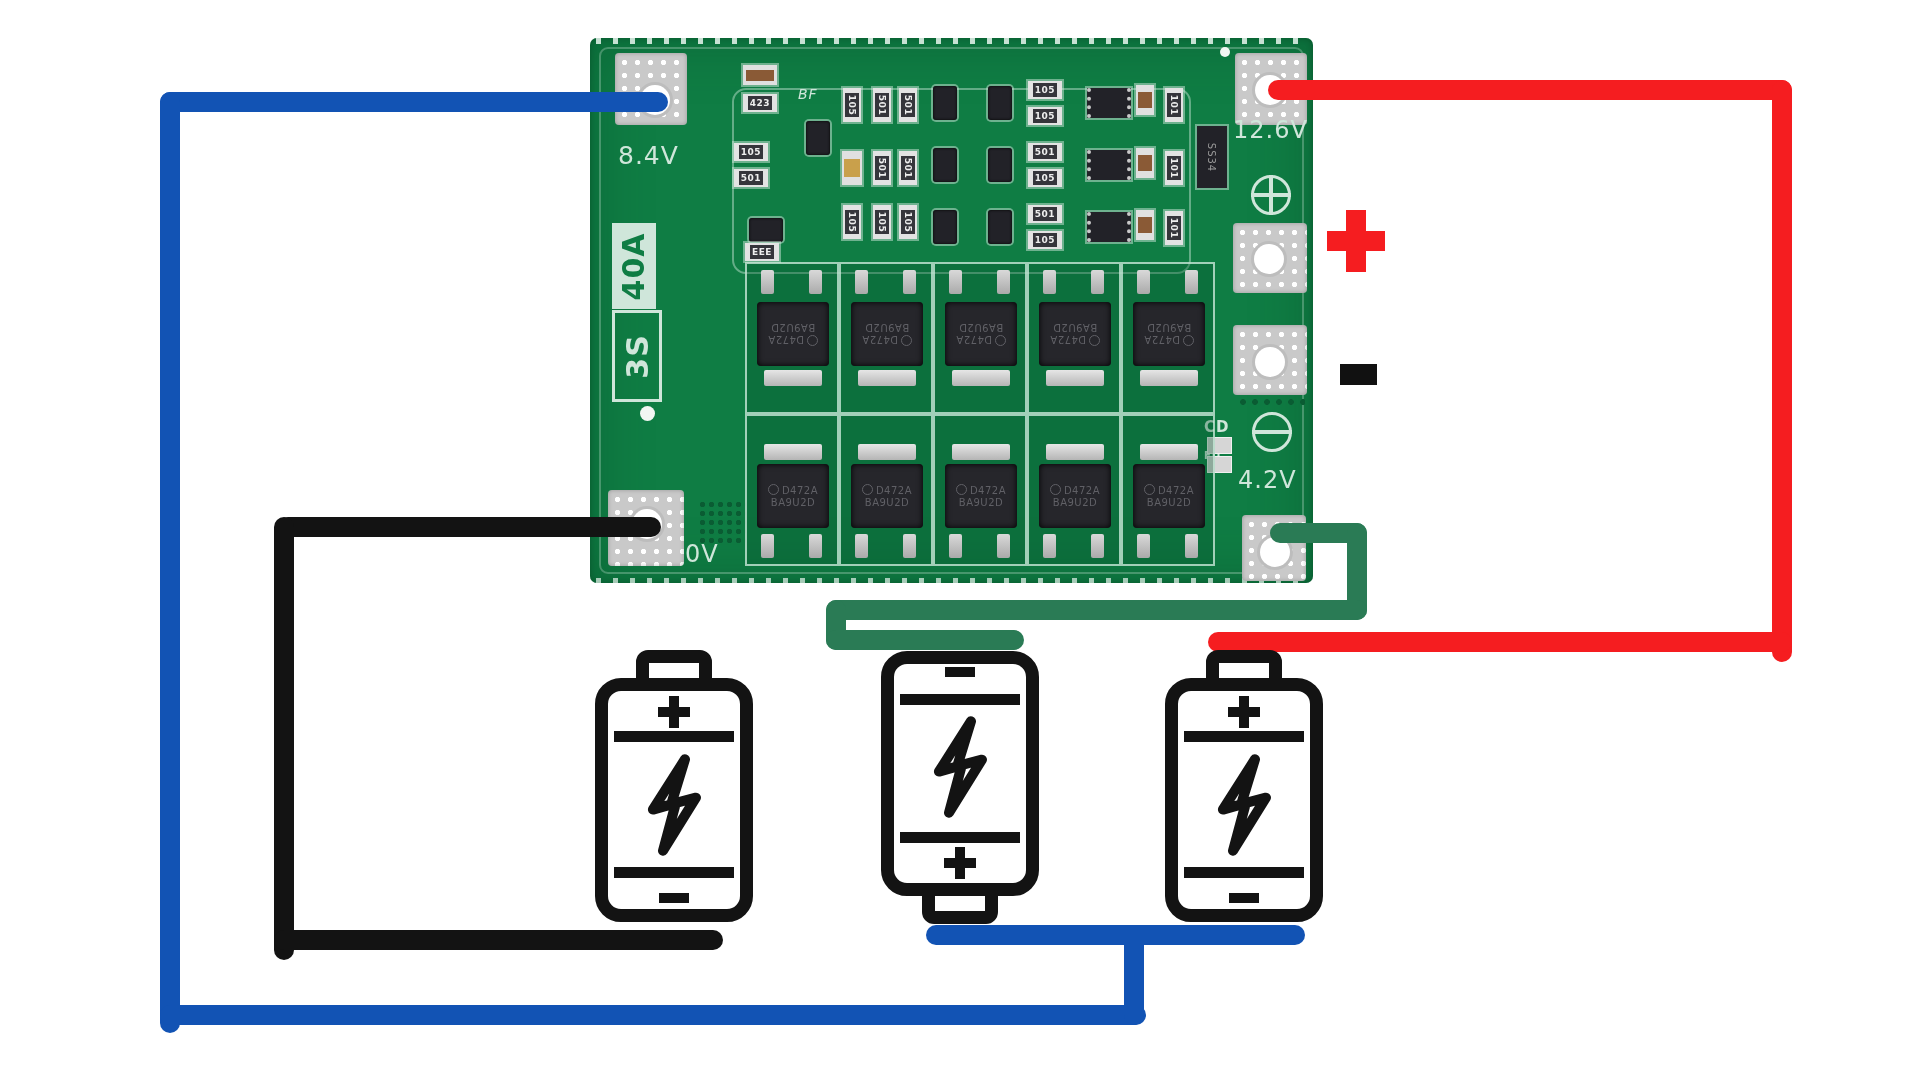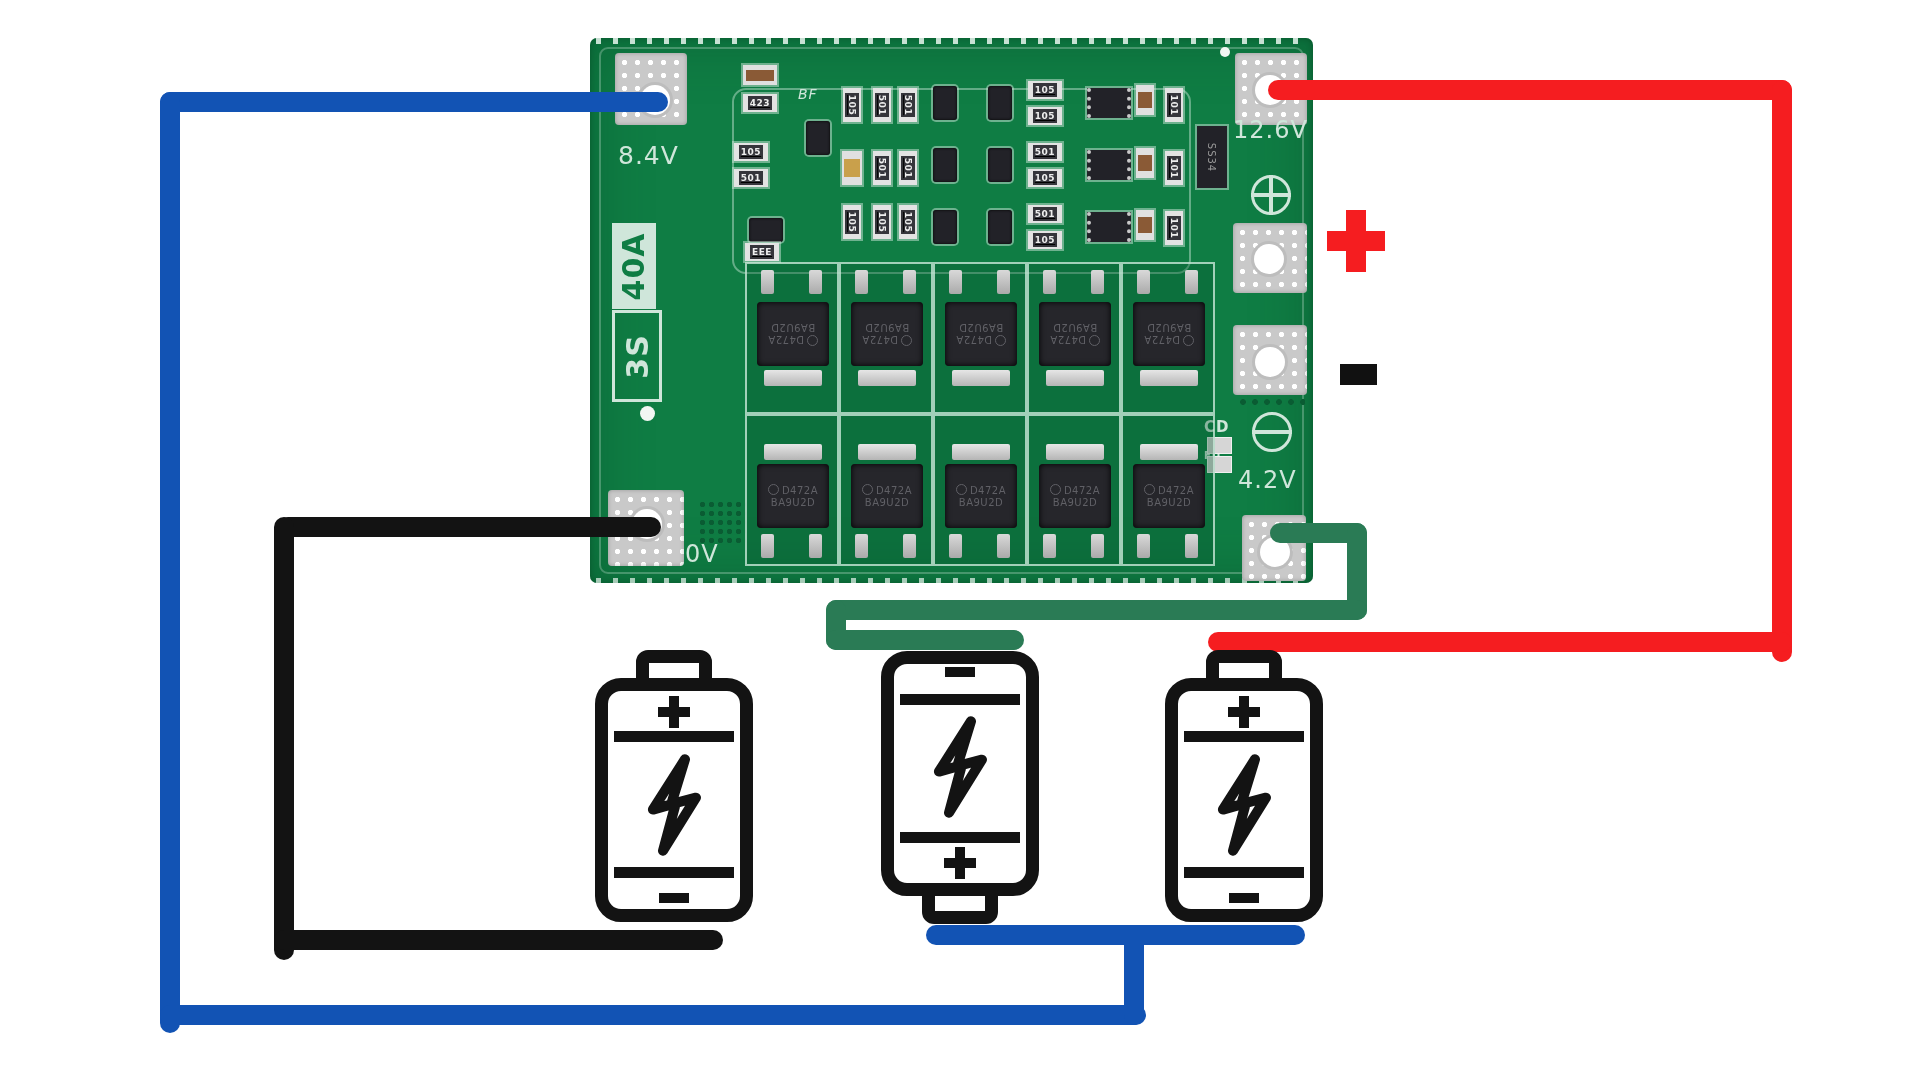--- a/index.html
+++ b/index.html
@@ -31,21 +31,21 @@
   .circle-icon{position:absolute;width:34px;height:34px;border:3px solid #cfe6da;border-radius:50%;}
   .circle-icon .h{position:absolute;left:-3px;right:-3px;top:50%;margin-top:-2px;height:4px;background:#cfe6da;}
   .circle-icon .v{position:absolute;top:-3px;bottom:-3px;left:50%;margin-left:-2px;width:4px;background:#cfe6da;}
   .cdfd-pad{position:absolute;width:23px;height:15px;background:#d6d6d6;border:1px solid #f0f0f0;}
   .box3s{position:absolute;display:flex;align-items:center;justify-content:center;}
   .box3s.outline{border:3px solid #cfe6da;color:#cfe6da;}
   .box3s.filled{background:#cfe6da;color:#0f7d44;}
   .box3s span{transform:rotate(-90deg);font-size:30px;font-weight:bold;letter-spacing:1px;}
   
   .smd{position:absolute;box-shadow:0 0 0 2px rgba(205,232,218,.5);}
-  .smd-res{background:#e3e3e3;display:flex;align-items:center;justify-content:center;text-decoration:underline;}
+  .smd-res{background:#e3e3e3;display:flex;align-items:center;justify-content:center;}
   .smd-res .band{background:#35353b;color:#eee;display:flex;align-items:center;justify-content:center;
                  font-size:9px;font-weight:bold;letter-spacing:.5px;}
   .smd-res.h .band{width:70%;height:78%;}
   .smd-res.v .band{width:78%;height:70%;}
   .smd-res.v .band span{transform:rotate(90deg);}
   .smd-sot{background:#222228;border-radius:3px;box-shadow:0 0 0 2px rgba(205,232,218,.5),inset 0 0 3px #000;}
   .smd-soic{background:#222228;border-left:4px dotted #c9c9c9;border-right:4px dotted #c9c9c9;}
   .smd-capb{background:#e0e0e0;display:flex;align-items:center;justify-content:center;}
   .smd-capb i{display:block;width:80%;height:55%;background:#8a5a36;}
   .smd-capy i{display:block;width:80%;height:55%;background:#c9a04b;}

